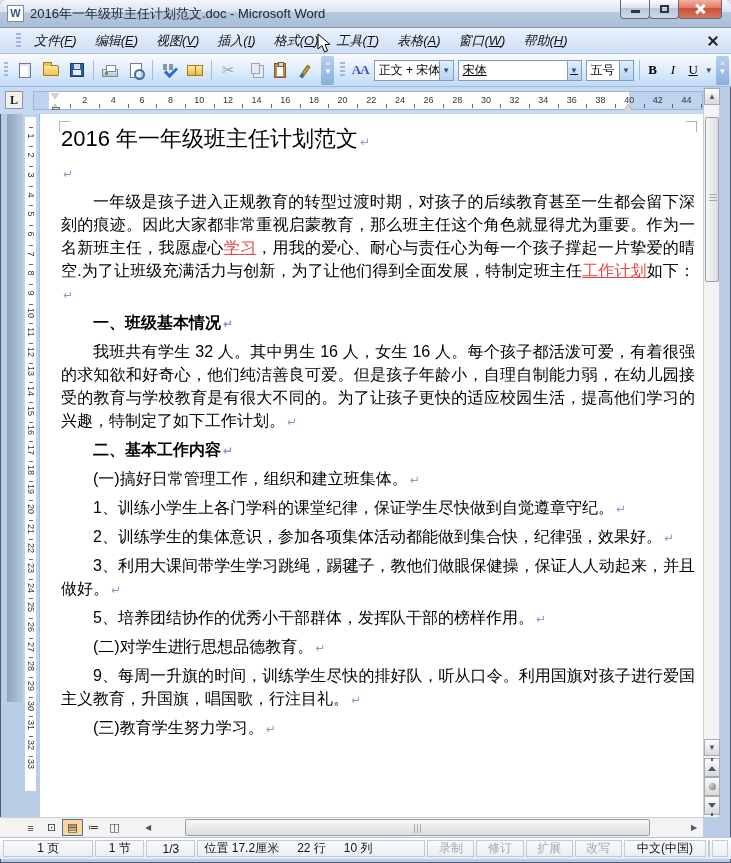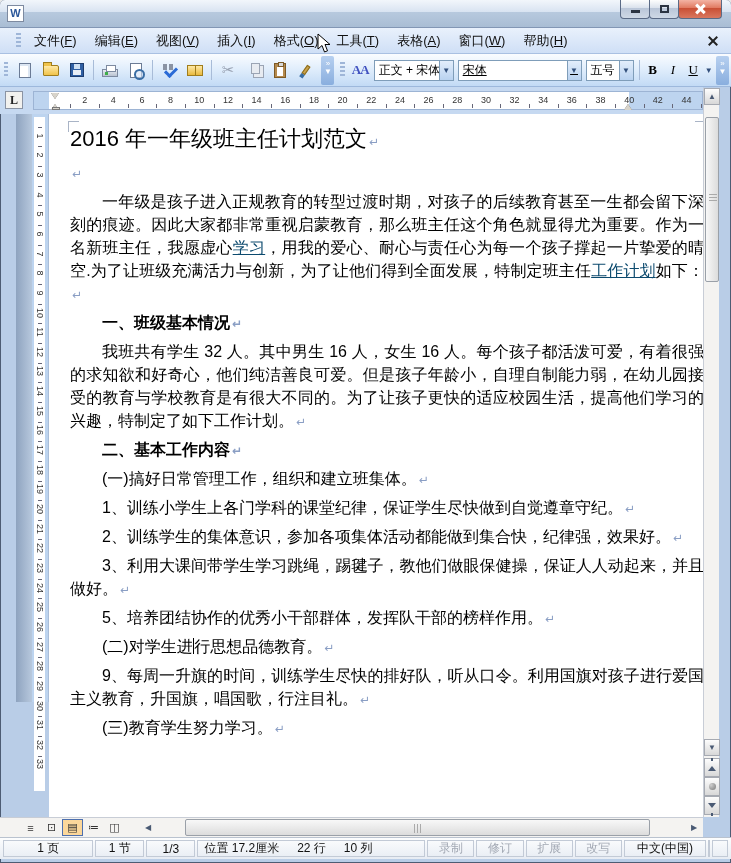--- a/index.html
+++ b/index.html
@@ -78,38 +78,38 @@
   .hruler{position:absolute;left:33px;top:4px;width:670px;height:19px;background:#bdd4ef;border:1px solid #9db4d4;}
   .hr-white{position:absolute;left:15px;top:0;width:580px;height:100%;background:#fff;}
   .hnum{position:absolute;top:3px;width:18px;margin-left:-9px;text-align:center;font-size:9px;color:#333;}
   .htick{position:absolute;top:12px;width:1px;height:4px;background:#667;}
   .mk{position:absolute;width:0;height:0;}
   .mk-fl{left:17px;top:1px;border:4.5px solid transparent;border-top:6px solid #d8d4cb;filter:drop-shadow(0 0 0.5px #555);}
   .mk-hang{left:17px;top:8px;border:4.5px solid transparent;border-bottom:6px solid #d8d4cb;filter:drop-shadow(0 0 0.5px #555);}
   .mk-box{left:18px;top:15px;width:8px;height:3px;background:#d8d4cb;border:1px solid #777;}
   .mk-right{left:590px;top:8px;border:4.5px solid transparent;border-bottom:6px solid #d8d4cb;filter:drop-shadow(0 0 0.5px #555);}
   
-  .docarea{position:absolute;left:16px;top:114px;width:703px;height:588px;background:#a9bdd8;}
+  .docarea{position:absolute;left:7px;top:114px;width:703px;height:588px;background:#a9bdd8;}
   .leftstrip{position:absolute;left:0;top:0;width:16px;height:100%;background:linear-gradient(90deg,#8ea3bf,#b7c8dd);}
   .vruler{position:absolute;left:16px;top:0;width:16px;height:100%;background:#bdd4ef;}
   .vr-white{position:absolute;left:2px;top:3px;width:11px;height:674px;background:#fff;}
   .vnum{position:absolute;left:0;width:16px;text-align:center;font-size:9px;color:#333;transform:rotate(90deg);}
   .vtick{position:absolute;left:6px;width:4px;height:1px;background:#667;}
   .page{position:absolute;left:33px;top:0;width:670px;height:703px;background:#fff;}
   .crop{position:absolute;width:11px;height:11px;}
   .crop-tl{left:19px;top:7px;border-left:1px solid #a9b4c6;border-top:1px solid #a9b4c6;}
   .crop-tr{right:13px;top:7px;border-right:1px solid #a9b4c6;border-top:1px solid #a9b4c6;}
   .doccontent{position:absolute;left:21px;right:15px;top:0;font-family:"Liberation Serif","DejaVu Serif",serif;
     font-size:16px;color:#000;}
   .doccontent p{margin:0 0 4px 0;line-height:23px;text-align:justify;text-indent:32px;}
   .p-title{font-size:22px;text-align:center;text-indent:0 !important;margin:10px 0 4px 0 !important;line-height:29px !important;}
   .p-blank{text-align:center;text-indent:0 !important;}
   .p-heading{font-weight:bold;}
   .pilcrow{color:#8a9ec4;font-size:12px;margin-left:2px;font-family:"DejaVu Sans",sans-serif;}
-  .doclink{color:#0c4a6e;text-decoration:underline;}
+  .doclink{color:#ef4444;text-decoration:underline;}
   .caret{display:inline-block;width:1.5px;height:16px;background:#000;vertical-align:-2px;}
   
   .vscroll{position:absolute;left:703px;top:88px;width:16px;height:729px;background:#f4f3f1;border-left:1px solid #c8cdd6;}
   .sbtn{position:absolute;left:0;width:16px;height:17px;background:linear-gradient(#fdfdfd,#d8d8d8);border:1px solid #a6aab2;
     display:flex;align-items:center;justify-content:center;font-size:8px;color:#4a5a74;}
   .vthumb{position:absolute;left:1px;top:29px;width:14px;height:165px;background:linear-gradient(90deg,#f8f8f8,#dcdcdc);
     border:1px solid #9aa0a8;border-radius:2px;}
   .vthumb::after{content:"";position:absolute;left:3px;top:76px;width:8px;height:8px;
     background:repeating-linear-gradient(#aaa 0 1px,transparent 1px 3px);}
   .navtri{width:0;height:0;border:4px solid transparent;}
@@ -136,34 +136,35 @@
   .posgrp{width:232px;display:flex;align-items:center;padding:0 8px;gap:18px;}
   .cursor-arrow{position:absolute;left:317px;top:33px;z-index:60;}
 </style>
 </head>
 <body>
 
 <div class="window">
 
   <div class="titlebar">
     <div class="app-icon">W</div>
+    <span class="title-text">2016年一年级班主任计划范文.doc - Microsoft Word</span>
     <div class="winbtns">
       <div class="wbtn">
           <span class="glyph-min"></span>
         </div>
       <div class="wbtn">
           <span class="glyph-max"></span>
         </div>
       <div class="wbtn close glyph-x"></div>
     </div>
   </div>
 
   <div class="menubar">
     <span class="grip"></span>
-    <span style="display:flex;">
+    <span style="display:flex;font-style:italic;">
         <span class="menu-item">文件(<u>F</u>)</span>
         <span class="menu-item">编辑(<u>E</u>)</span>
         <span class="menu-item">视图(<u>V</u>)</span>
         <span class="menu-item">插入(<u>I</u>)</span>
         <span class="menu-item">格式(<u>O</u>)</span>
         <span class="menu-item">工具(<u>T</u>)</span>
         <span class="menu-item">表格(<u>A</u>)</span>
         <span class="menu-item">窗口(<u>W</u>)</span>
         <span class="menu-item">帮助(<u>H</u>)</span>
       </span>

